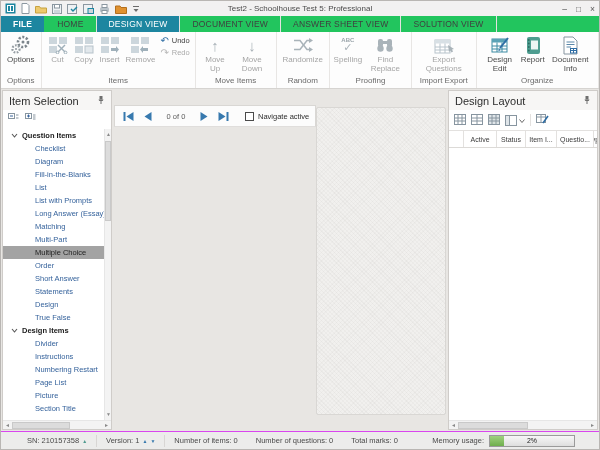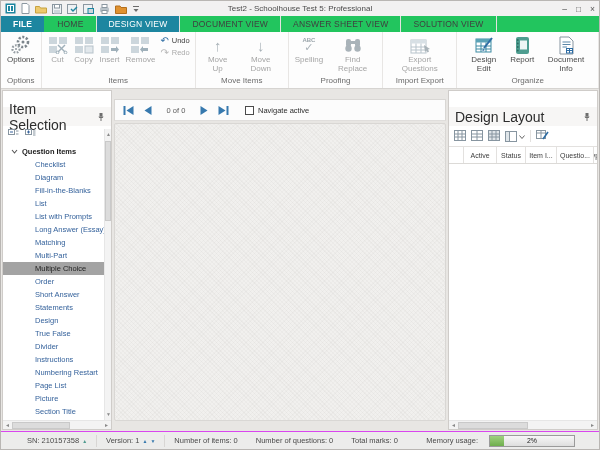--- a/index.html
+++ b/index.html
@@ -39,39 +39,39 @@
   .undo-g { color:#2e6da4; } .redo-g { color:#b8b8b8; }
   .bigarrow { font-size:15px; color:#a9b2b8; line-height:15px; }
   .abc { font-size:6px; color:#9aa4aa; font-weight:bold; line-height:5px; }
   .chk-g { font-size:11px; color:#a9b2b8; line-height:9px; }
 
   
   .main { flex:1; display:flex; background:#e8e6e3; overflow:hidden; }
   .panel { background:#fff; border:1px solid #cfccc9; display:flex; flex-direction:column; position:relative; }
   .leftpanel { width:110px; margin:1px 0 1px 1px; flex:0 0 auto; }
   .rightpanel { width:150px; margin:1px 1px 1px 0; flex:0 0 auto; }
-  .phead { height:19px; display:flex; align-items:center; padding:0 6px; font-size:14px; color:#2d2d2d; background:#f7f6f5; flex:0 0 auto;margin-top:16px; }
+  .phead { height:19px; display:flex; align-items:center; padding:0 6px; font-size:11px; color:#2d2d2d; background:#f7f6f5; flex:0 0 auto; }
   .pin { margin-left:auto; }
   .ptoolbar { height:17px; display:flex; align-items:center; gap:6px; padding:0 5px; flex:0 0 auto; }
 
   
   .tree { flex:1; overflow:hidden; position:relative; padding-top:2px; }
   .trow { height:13px; display:flex; align-items:center; font-size:7.5px; }
   .thead { padding-left:8px; gap:4px; color:#1a1a1a; font-weight:bold; }
   .titem { padding-left:32px; color:#36639c; }
   .titem.selected { background:#a3a3a3; color:#1d1d1d; margin-right:7px; }
   .vscroll { position:absolute; top:38px; right:0; bottom:9px; width:7px; background:#f3f3f3; border-left:1px solid #e6e6e6; }
   .vthumb { position:absolute; top:12px; left:0; width:6px; height:80px; background:#dcdcdc; border:1px solid #c9c9c9; }
   .sarrow { position:absolute; width:7px; text-align:center; font-size:5px; color:#8a8a8a; line-height:9px; }
   .hscroll { position:absolute; left:0; right:0; bottom:0; height:9px; background:#f3f3f3; border-top:1px solid #e6e6e6; display:flex; align-items:center; }
   .hthumb { height:7px; background:#dcdcdc; border:1px solid #c9c9c9; }
   .harrow { width:9px; text-align:center; font-size:5px; color:#8a8a8a; }
 
   
-  .center { flex:1; display:flex; flex-direction:column; margin:10px 2px; min-width:0; }
+  .center { flex:1; display:flex; margin:16px 2px; min-width:0; }
   .navbar { height:22px; background:#fcfcfc; border:1px solid #d9d7d4; border-bottom:1px solid #e0dedc; display:flex; align-items:center; gap:4px; padding:0 6px; flex:0 0 auto; }
   .navbtn { width:15px; height:15px; display:flex; align-items:center; justify-content:center; }
   .counter { width:34px; text-align:center; color:#5a5a5a; font-size:7.5px; }
   .cbwrap { display:flex; align-items:center; gap:4px; margin-left:10px; }
   .checkbox { width:9px; height:9px; border:1px solid #4a4a4a; background:#fff; }
   .cbl { font-size:7.5px; color:#2d2d2d; }
   .canvas { flex:1; margin-top:2px; border:1px solid #d9d7d4; border-radius:2px; background-color:#f1f0ee;
             background-image:repeating-linear-gradient(45deg, rgba(120,115,110,.05) 0 1px, transparent 1px 3px),
                              repeating-linear-gradient(-45deg, rgba(120,115,110,.04) 0 1px, transparent 1px 3px); }
 
@@ -80,21 +80,21 @@
   .gcell { display:flex; align-items:center; justify-content:center; border-right:1px solid #e3e1df; overflow:hidden; white-space:nowrap; }
   .gridbody { flex:1; background:#fff; }
   .rtsep { width:1px; height:12px; background:#e3e1df; }
 
   
   .statusbar { height:18px; background:#ececeb; border-top:1px solid #d946ef; display:flex; align-items:center; font-size:7.5px; color:#4a4a4a; padding:0 24px; flex:0 0 auto; }
   .seg { display:flex; align-items:center; gap:3px; padding:0 9px; border-right:1px solid #d8d6d4; height:12px; }
   .seg:first-child { padding-left:2px; }
   .seg.noborder { border-right:none; }
   .tri-up { color:#4e9a8f; font-size:5px; } .tri-blue { color:#3779ae; font-size:5px; }
-  .memwrap { margin-left:auto; display:flex; align-items:center; gap:11px; }
+  .memwrap { margin-left:auto; display:flex; align-items:center; gap:5px; }
   .membar { width:86px; height:12px; border:1px solid #9a9a9a; background:linear-gradient(#f7f7f7,#dedede); position:relative; }
   .memfill { position:absolute; left:0; top:0; bottom:0; width:17%; background:linear-gradient(#9fd27e,#6fae4d); }
   .memtext { position:absolute; left:0; right:0; text-align:center; font-size:7px; color:#222; line-height:10px; }
 </style>
 </head>
 <body>
 
 <div class="window">
 
   <div class="titlebar">
@@ -260,20 +260,36 @@
           <span>Move Up</span>
         </div>
         <div class="rbtn disabled">
           <span class="ric bigarrow">↓</span>
           <span>Move Down</span>
         </div>
       </div>
       <div class="rgroup-label">Move Items</div>
     </div>
 
+    <div class="rgroup">
+      <div class="rgroup-body">
+        <div class="rbtn disabled">
+          <span class="ric">
+              <svg width="22" height="16">
+                <path d="M2 3.5 h6 l7 9 h3" fill="none" stroke="#a9b3b9" stroke-width="1.5"></path>
+                <path d="M2 12.5 h6 l7-9 h3" fill="none" stroke="#a9b3b9" stroke-width="1.5"></path>
+                <path d="M17 1 l4 2.5 -4 2.5 z" fill="#a9b3b9"></path>
+                <path d="M17 10 l4 2.5 -4 2.5 z" fill="#a9b3b9"></path>
+              </svg>
+            </span>
+          <span>Randomize</span>
+        </div>
+      </div>
+      <div class="rgroup-label">Random</div>
+    </div>
 
     <div class="rgroup">
       <div class="rgroup-body">
         <div class="rbtn disabled">
           <span class="ric" style="flex-direction:column;">
             <span class="abc">ABC</span>
             <span class="chk-g">✓</span>
           </span>
           <span>Spelling</span>
         </div>
@@ -404,20 +420,26 @@
         <div class="trow titem">List with Prompts</div>
         <div class="trow titem">Long Answer (Essay)</div>
         <div class="trow titem">Matching</div>
         <div class="trow titem">Multi-Part</div>
         <div class="trow titem selected">Multiple Choice</div>
         <div class="trow titem">Order</div>
         <div class="trow titem">Short Answer</div>
         <div class="trow titem">Statements</div>
         <div class="trow titem">Design</div>
         <div class="trow titem">True False</div>
+        <div class="trow thead">
+          <span><svg width="7" height="5">
+                <path d="M1 1 l2.5 3 2.5-3" fill="none" stroke="#555" stroke-width="1.1"></path>
+              </svg></span>
+          <span>Design Items</span>
+        </div>
         <div class="trow titem">Divider</div>
         <div class="trow titem">Instructions</div>
         <div class="trow titem">Numbering Restart</div>
         <div class="trow titem">Page List</div>
         <div class="trow titem">Picture</div>
         <div class="trow titem">Section Title</div>
       </div>
       <div class="vscroll">
         <span class="sarrow" style="top:1px;">▲</span>
         <div class="vthumb"></div>

